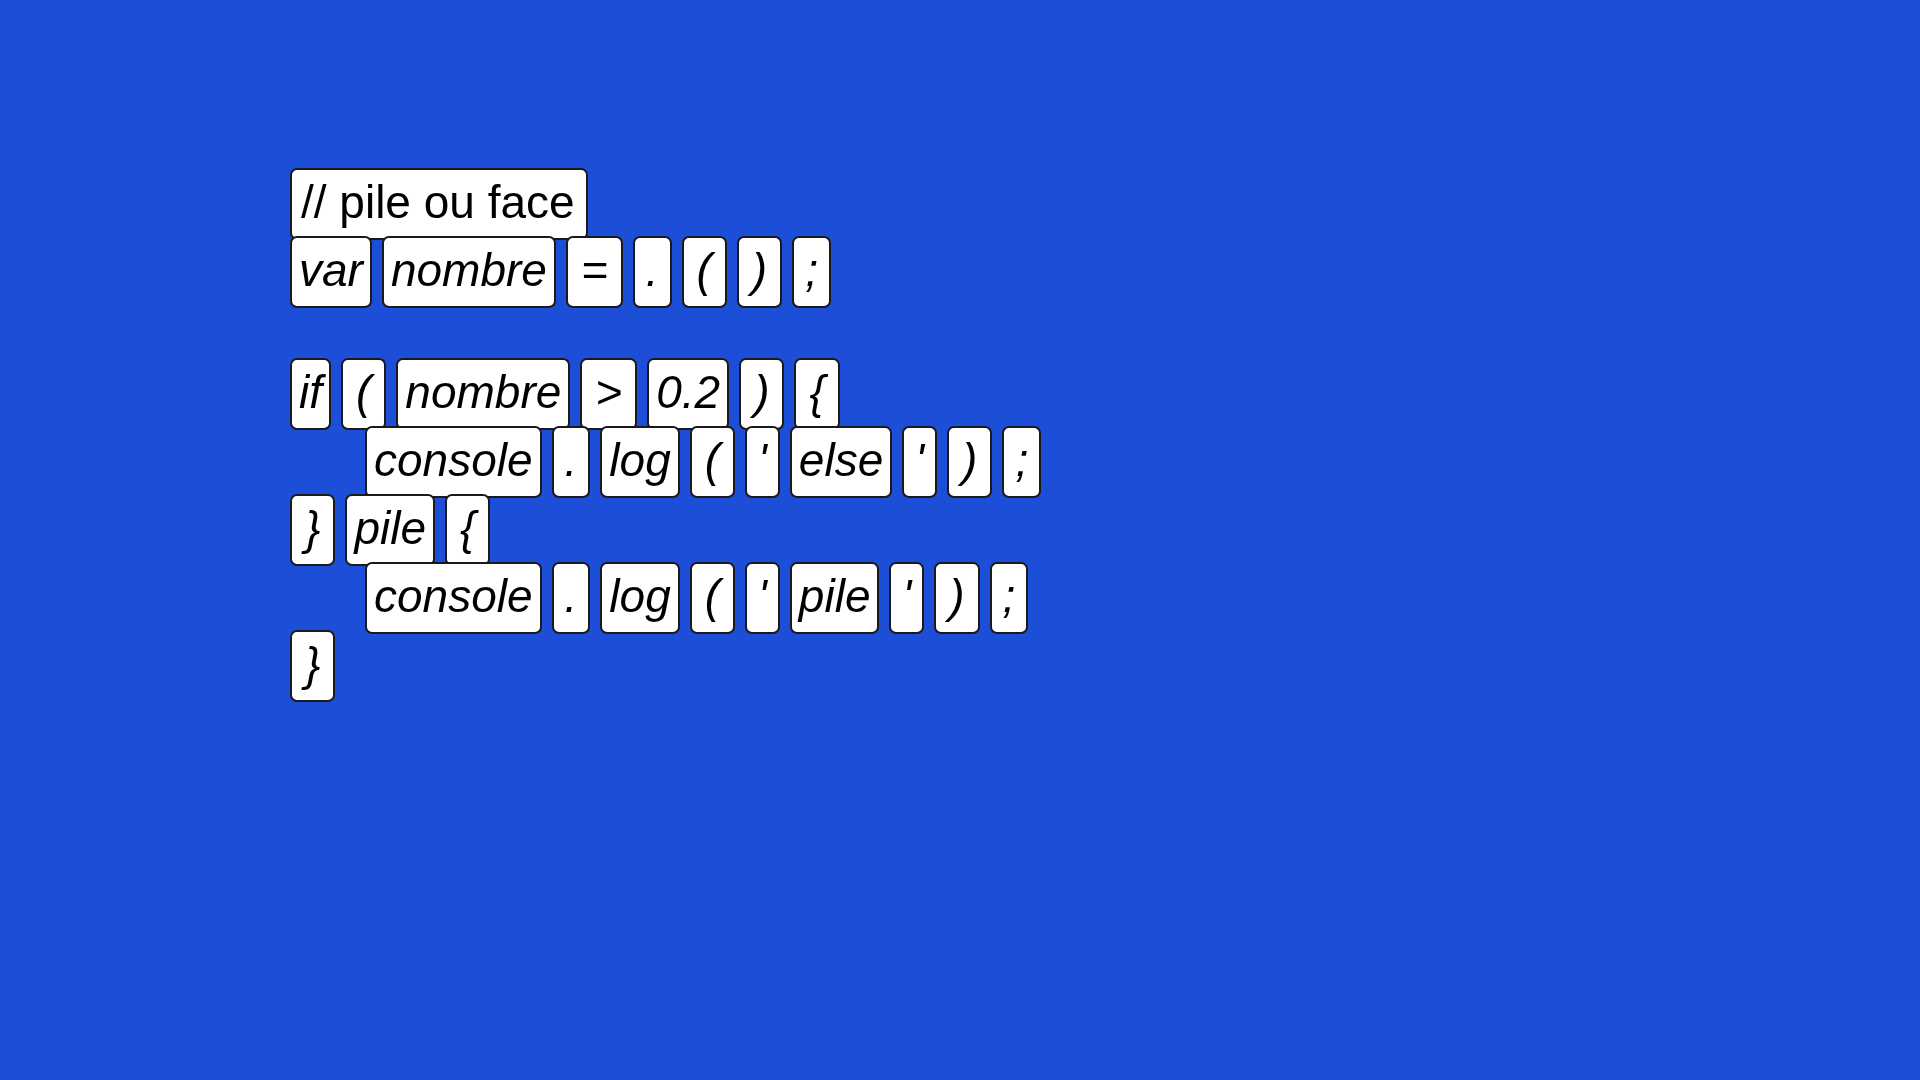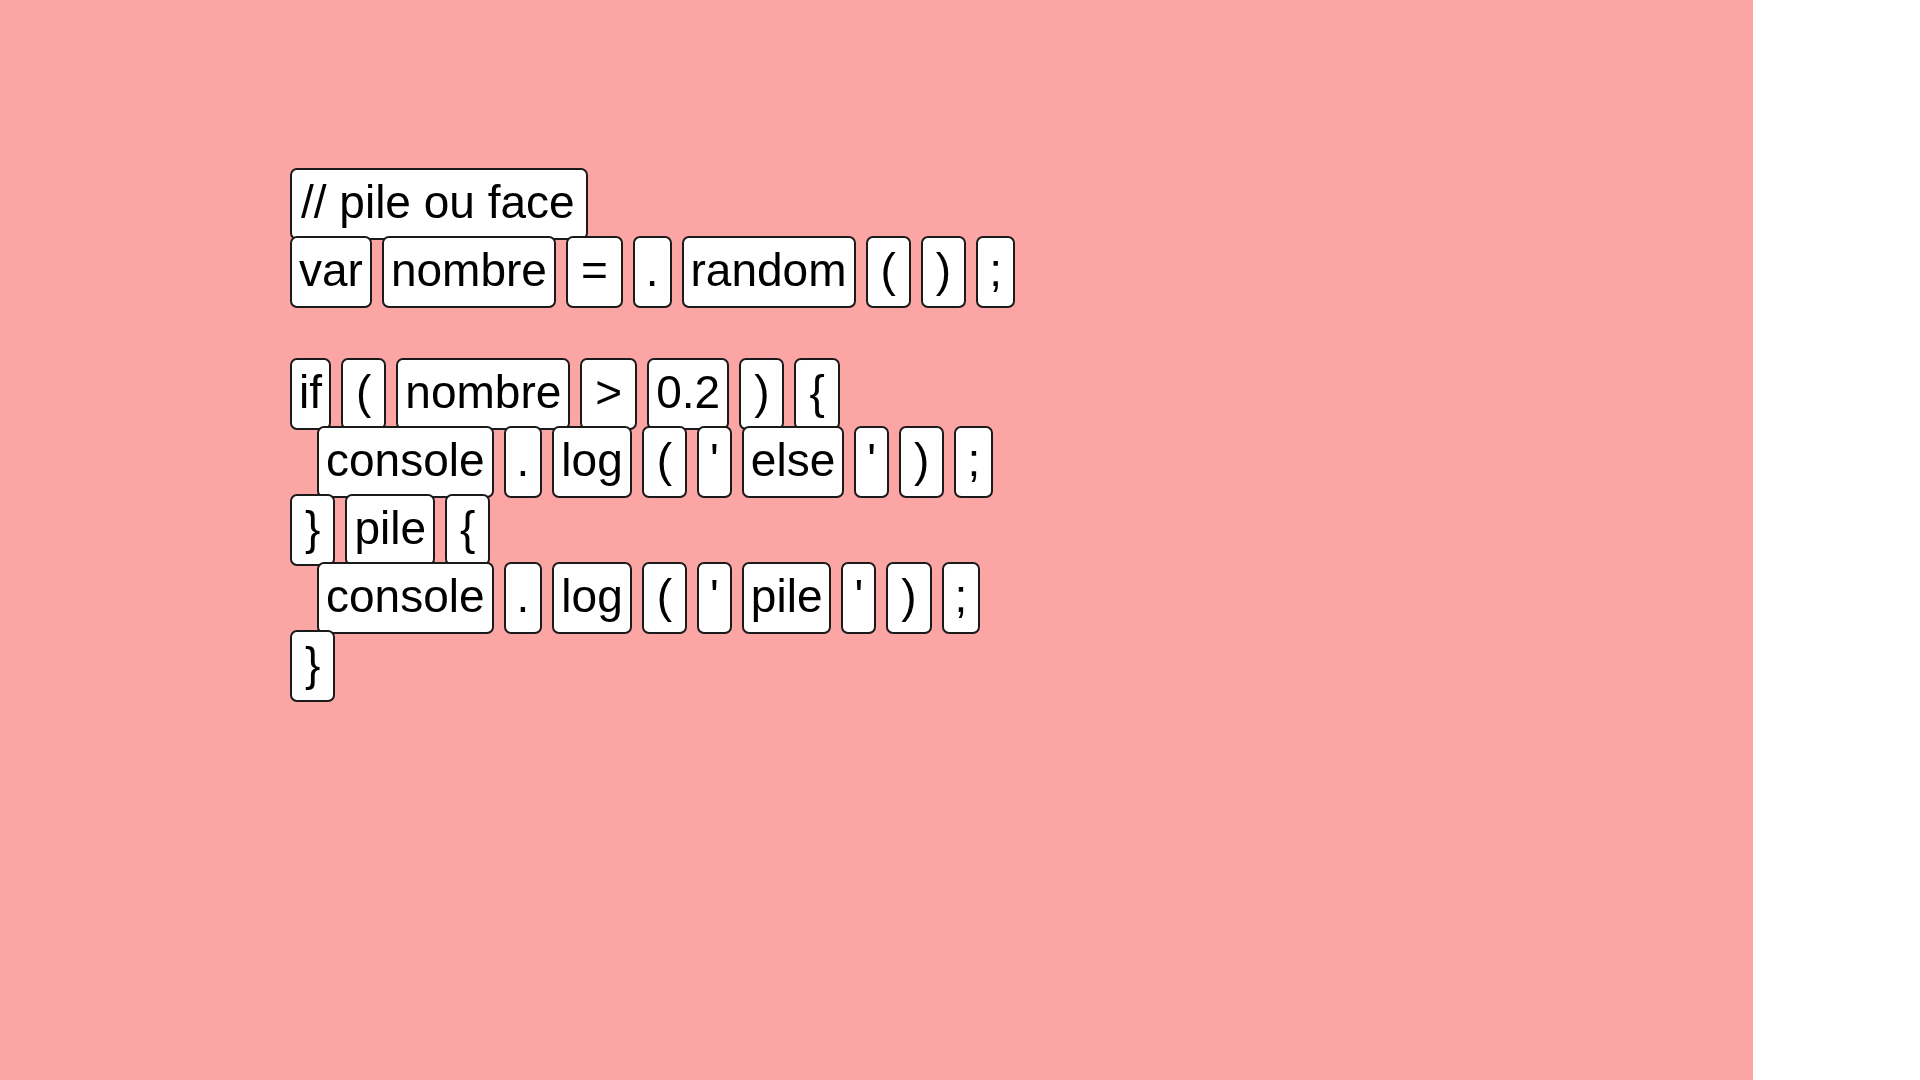--- a/index.html
+++ b/index.html
@@ -11,41 +11,42 @@
     width: 1920px;
     height: 1080px;
     overflow: hidden;
     font-family: "Liberation Sans", sans-serif;
   }
 
   #code-canvas {
     position: absolute;
     left: 0;
     top: 0;
-    width: 1753px;
+    width: 1920px;
     height: 1080px;
-    background: #fca5a5;
+    background: #1d4ed8;
   }
 
   .code-block {
     position: absolute;
     left: 290px;
     top: 168px;
   }
 
   .code-line {
     display: flex;
     align-items: flex-start;
     flex-wrap: nowrap;
     white-space: nowrap;
   }
 
   
   .code-line + .code-line {
     margin-top: -4px;
+    font-style: italic;
   }
 
   .code-line.blank-line {
     height: 58px;
   }
 
   .token {
     display: inline-flex;
     align-items: center;
     justify-content: center;
@@ -77,37 +78,36 @@
     min-width: 14px;
   }
 
   .token.punct-wide {
     padding-left: 13px;
     padding-right: 13px;
   }
 
   
   .indent-1 {
-    margin-left: 27px;
+    margin-left: 75px;
   }
 </style>
 </head>
 <body>
 
 <div id="code-canvas">
   <div class="code-block" id="code-block">
       <div class="code-line">
         <span class="token comment">// pile ou face</span>
       </div>
       <div class="code-line">
         <span class="token">var</span>
         <span class="token">nombre</span>
         <span class="token punct-wide">=</span>
         <span class="token punct">.</span>
-        <span class="token">random</span>
         <span class="token punct-wide">(</span>
         <span class="token punct-wide">)</span>
         <span class="token punct">;</span>
       </div>
       <div class="code-line blank-line"></div>
       <div class="code-line">
         <span class="token">if</span>
         <span class="token punct-wide">(</span>
         <span class="token">nombre</span>
         <span class="token punct-wide">&gt;</span>

